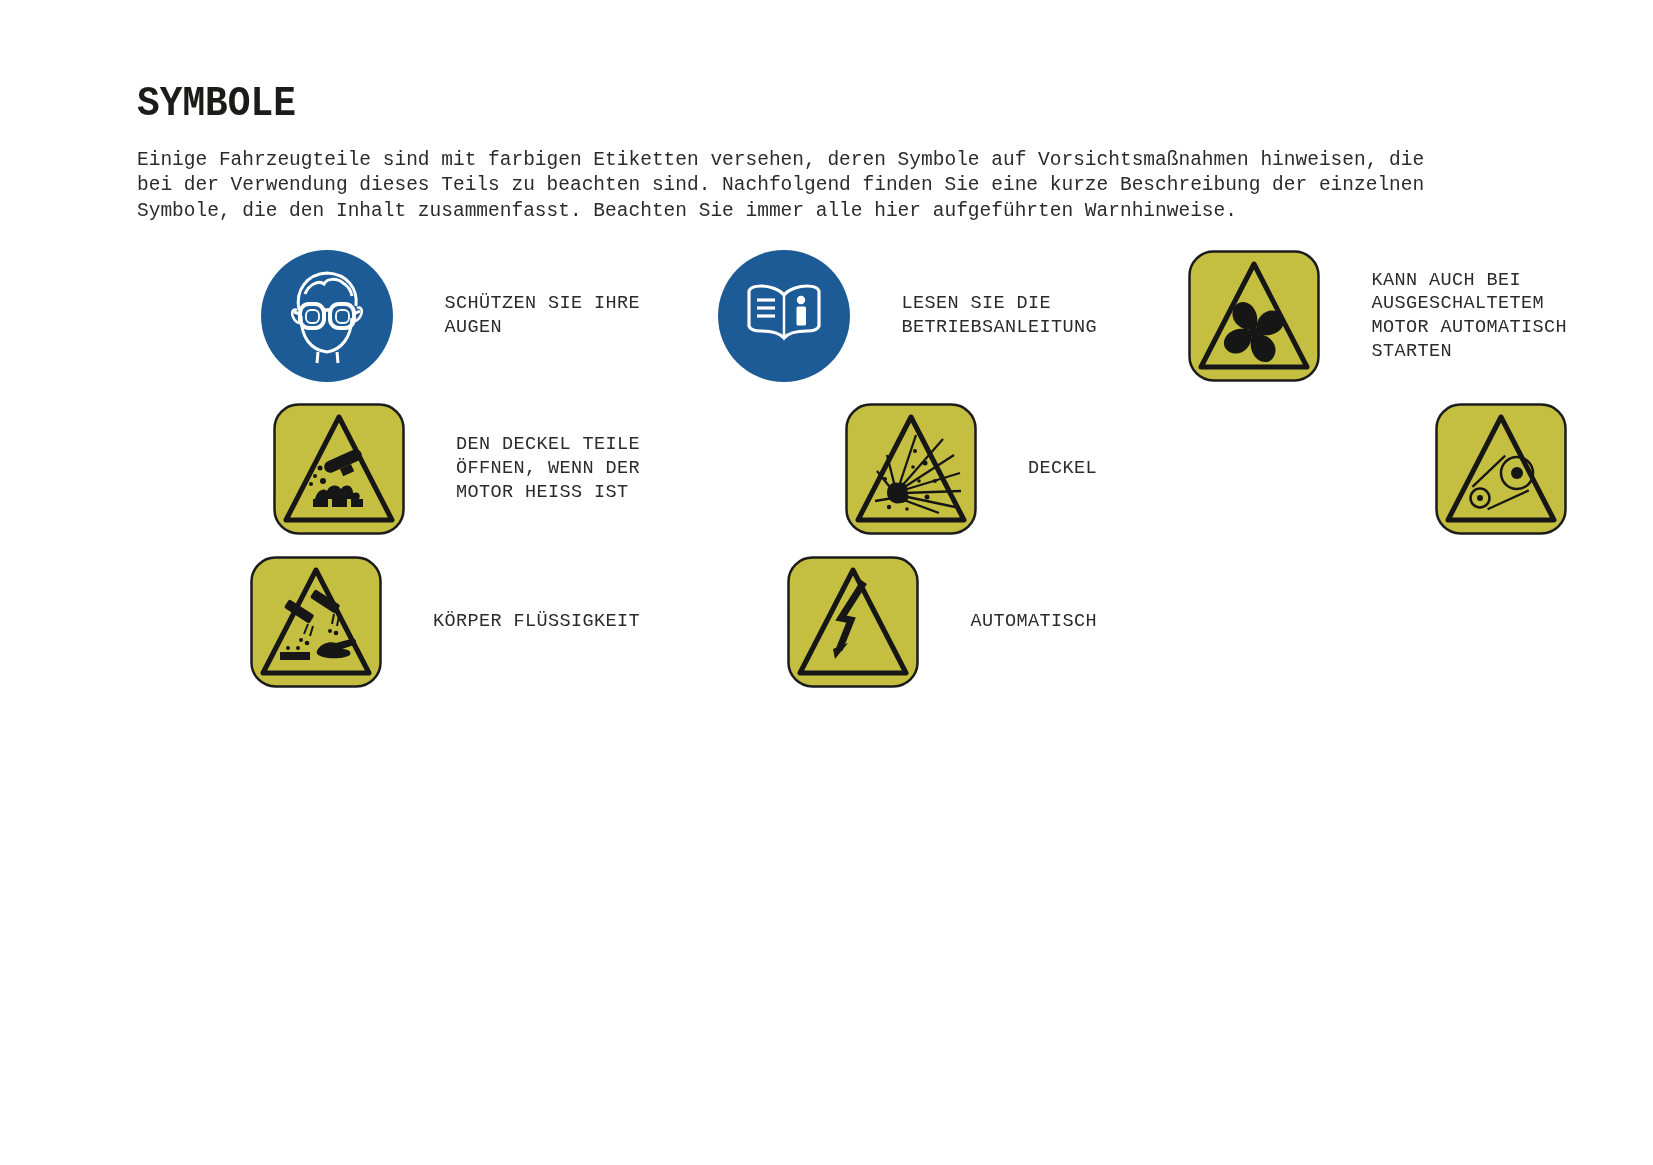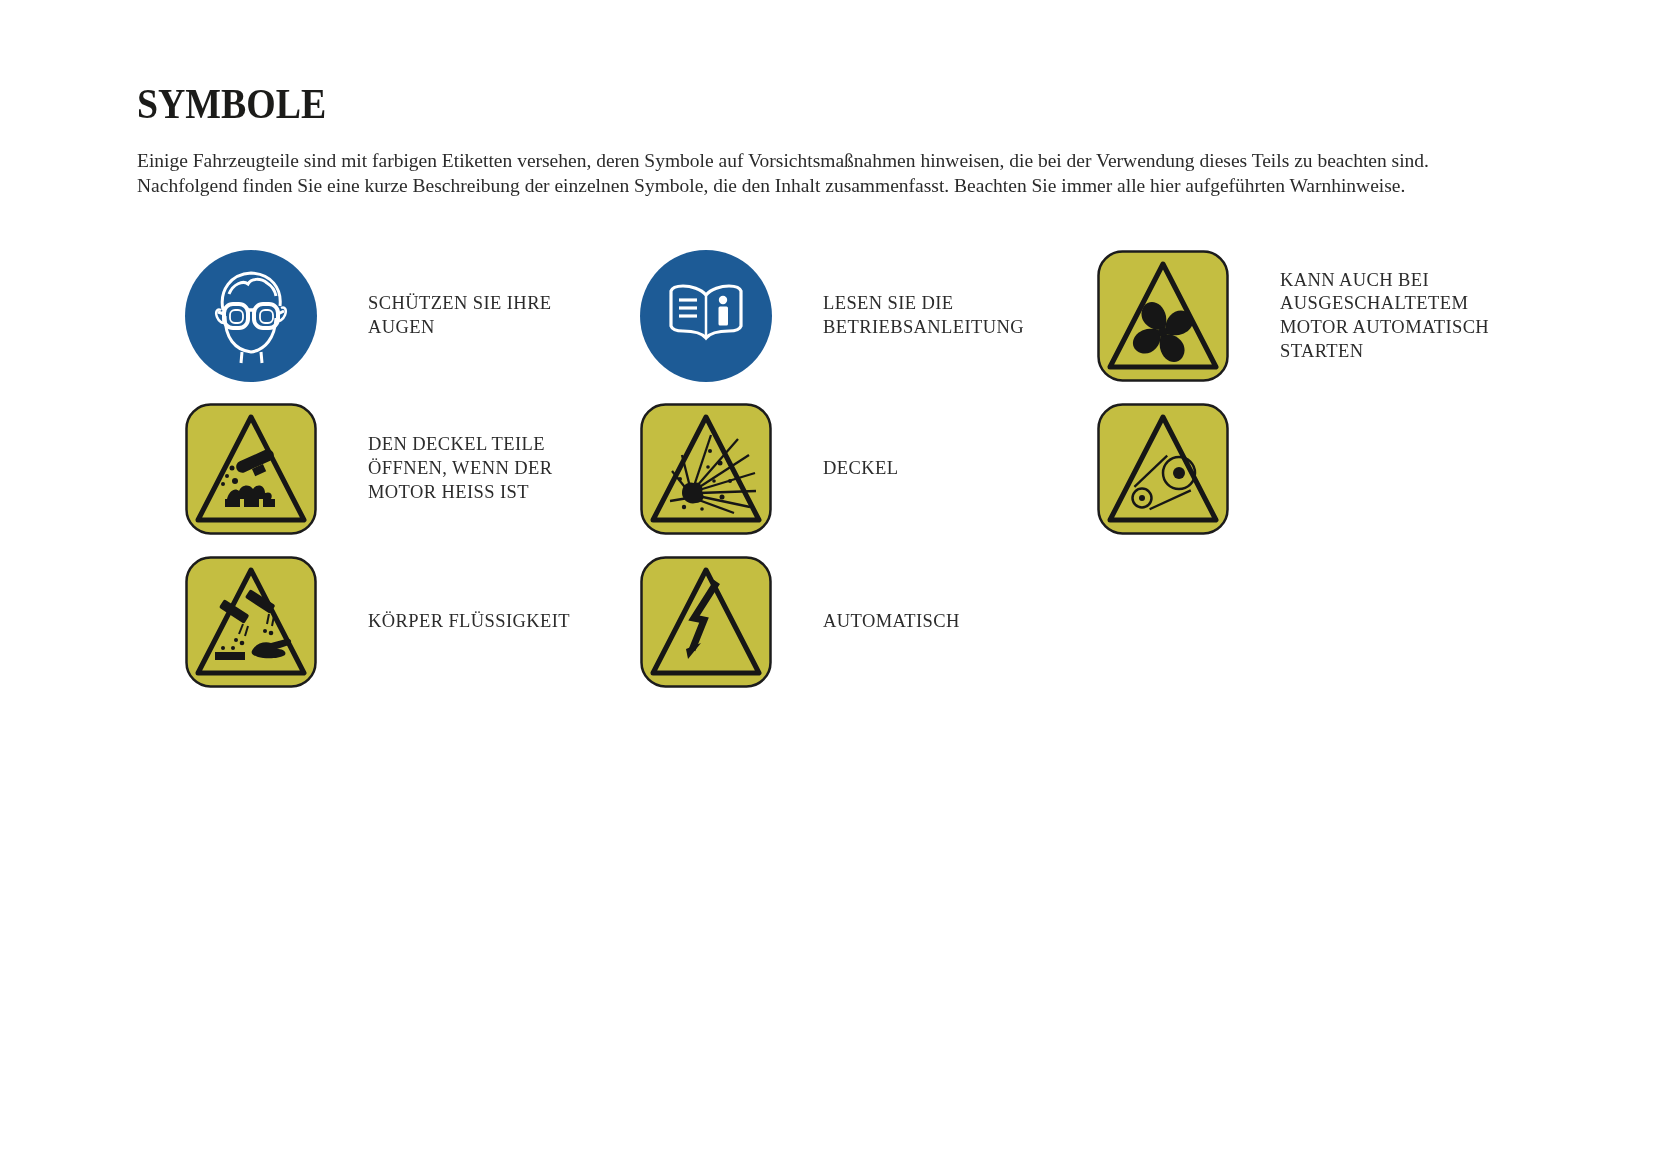--- a/index.html
+++ b/index.html
@@ -1,25 +1,25 @@
 <!DOCTYPE html>
 <html lang="de" style="--c-blue: #1d5b96; --c-yellow: #c4be41;"><head>
 <meta charset="utf-8">
 <style>
   html,body{margin:0;padding:0;background:#fff;}
   .page{position:relative;width:1653px;height:1165px;background:#ffffff;overflow:hidden;
-        font-family:Liberation Serif, serif;color:#2a2a2a;}
+        font-family:Liberation Mono, monospace;color:#2a2a2a;}
   .title{position:absolute;left:137px;top:82px;margin:0;font-size:43px;line-height:1;
          font-weight:bold;color:#1b1b19;letter-spacing:0;transform:scaleX(.88);
          transform-origin:left top;white-space:nowrap;}
   .intro{position:absolute;left:137px;top:148px;width:1298px;margin:0;
          font-size:19.5px;line-height:25.3px;color:#2b2b2b;}
   .symbols{position:absolute;left:185px;top:249px;display:grid;
            grid-template-columns:455px 457px 470px;grid-auto-rows:153px;}
-  .cell{height:134px;display:flex;align-items:center;gap:51px;}
+  .cell{height:134px;display:flex;align-items:center;gap:51px;justify-content:flex-end;}
   .icon-wrap{flex:0 0 132px;width:132px;height:132px;}
   .icon-wrap svg{display:block;}
   .label{font-size:18.5px;line-height:23.7px;letter-spacing:.4px;color:#2b2b2b;
          white-space:pre-line;}
   .fillY{fill:var(--c-yellow,#c4be41);}
   .fillB{fill:var(--c-blue,#1d5b96);}
   .ink{fill:#161616;}
   .inkln{stroke:#161616;fill:none;}
   .wln{stroke:#ffffff;fill:none;}
   .wfill{fill:#ffffff;}

